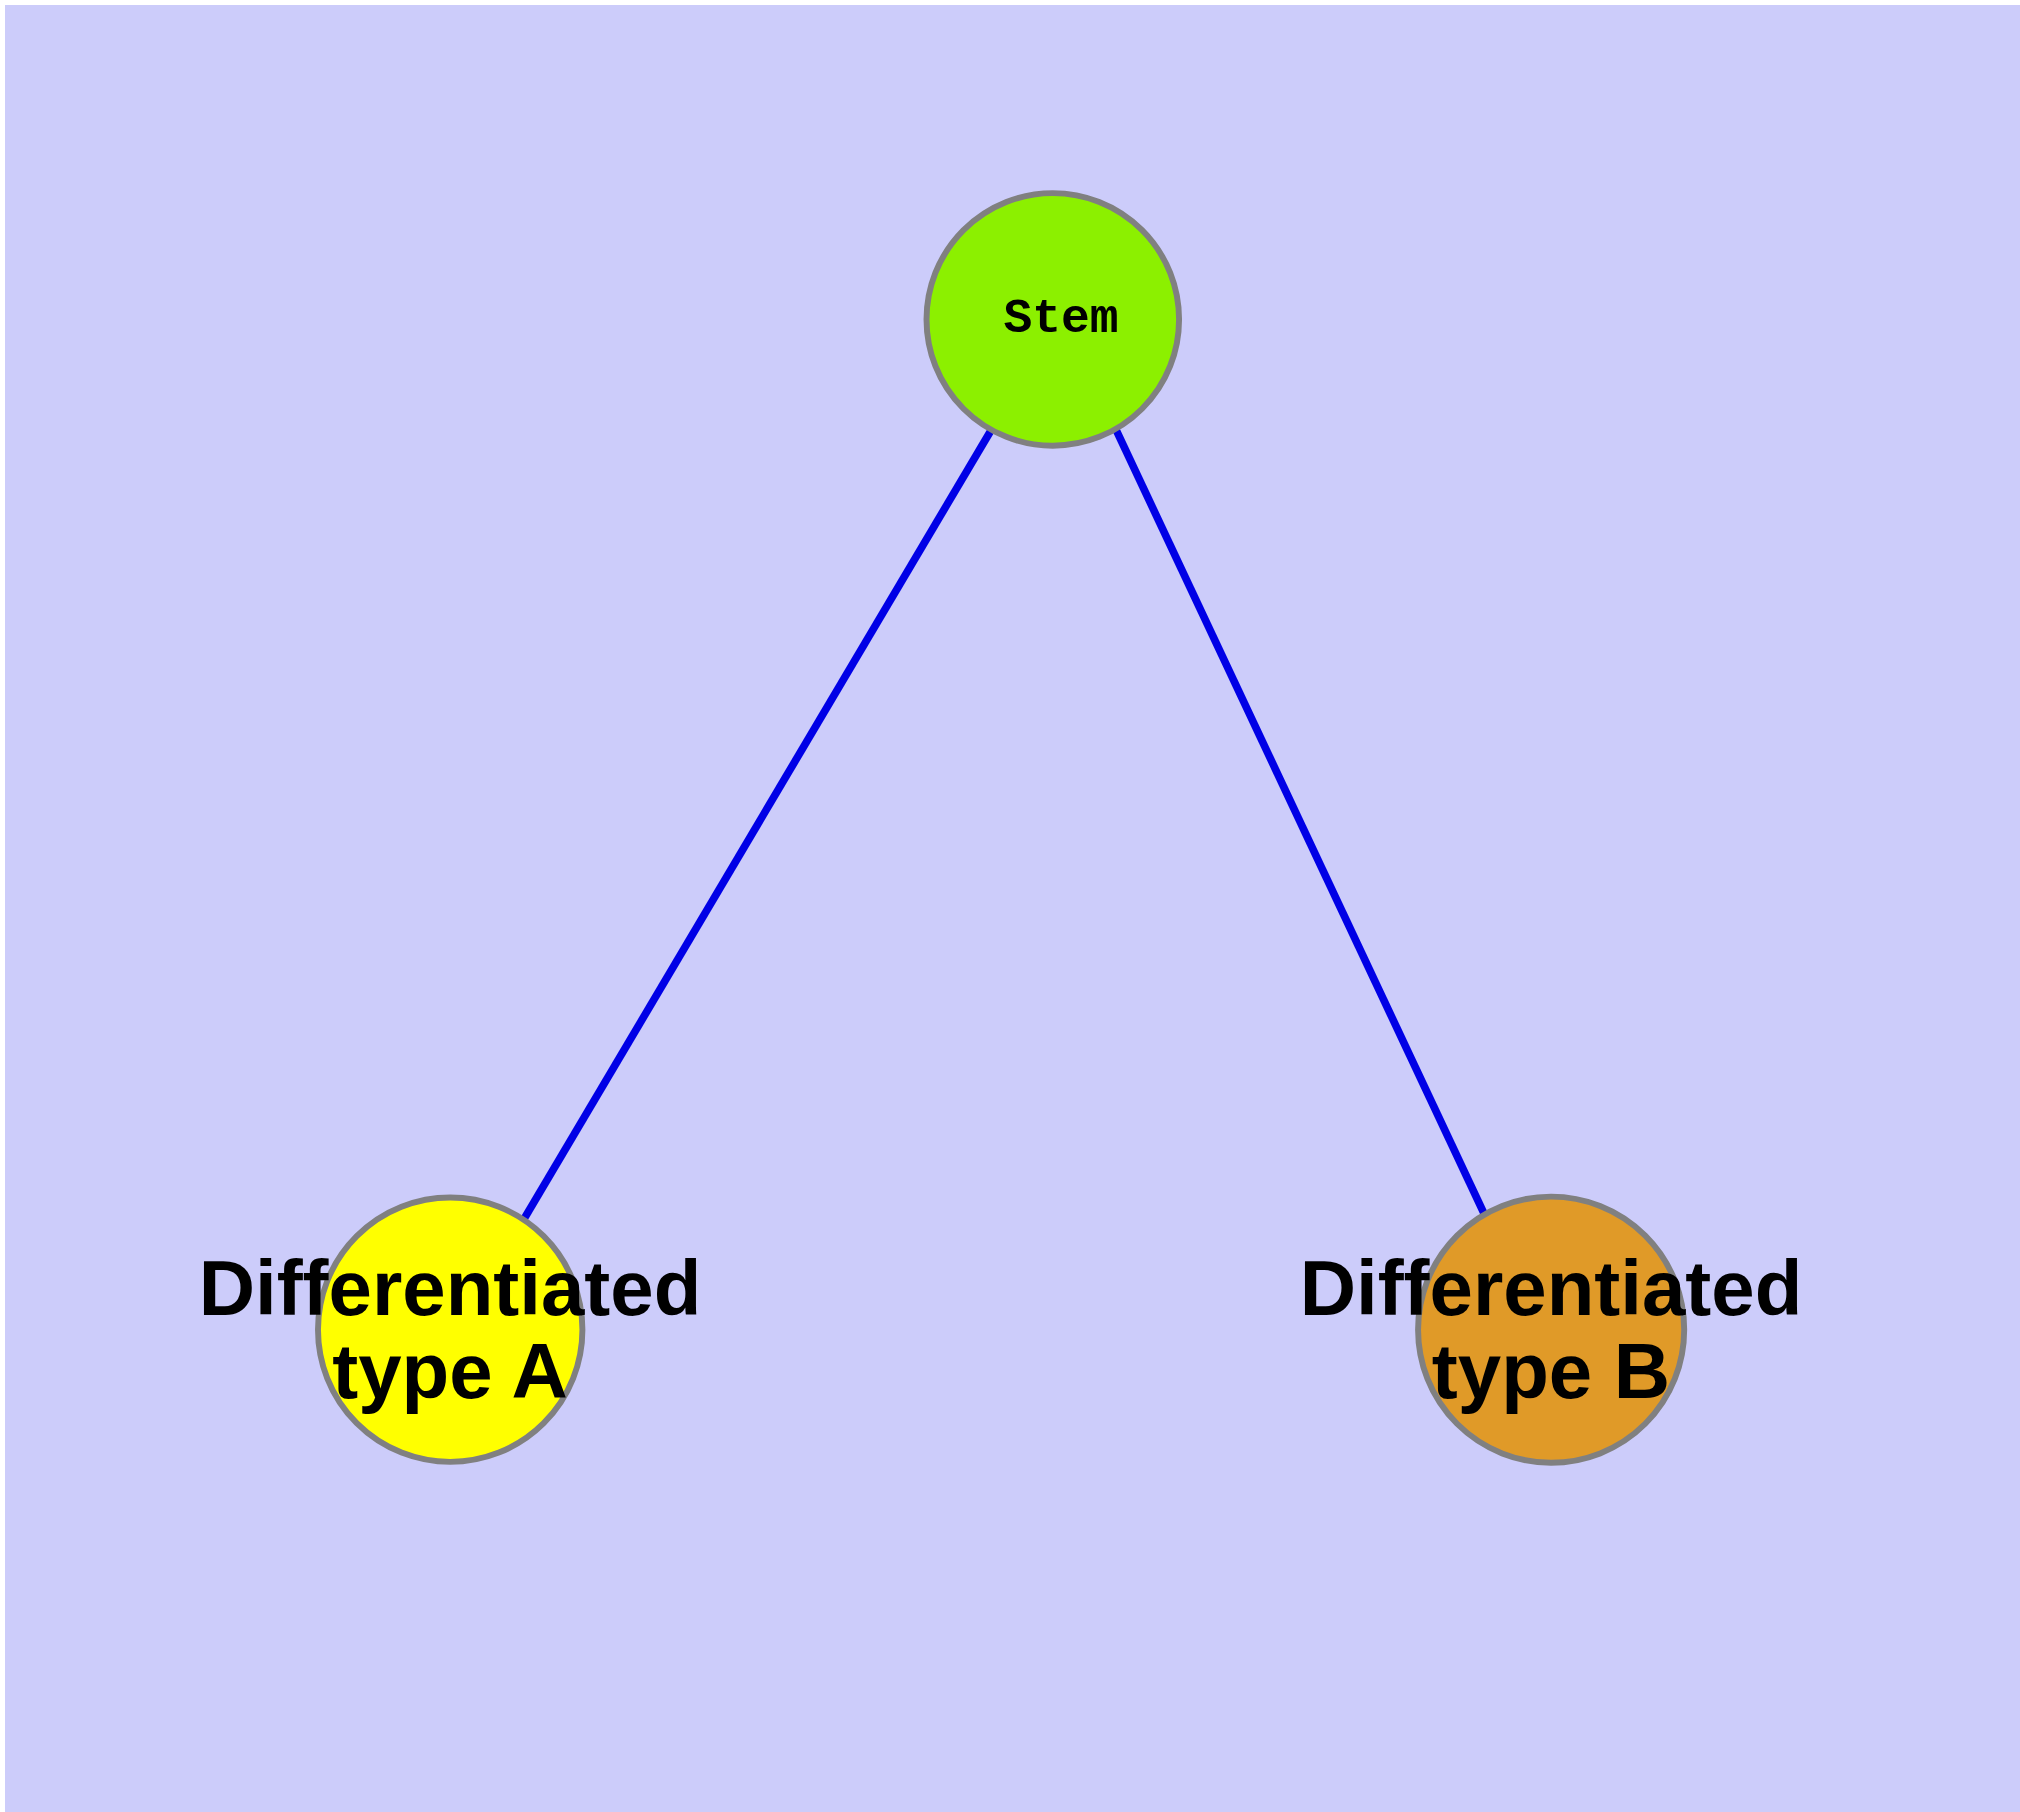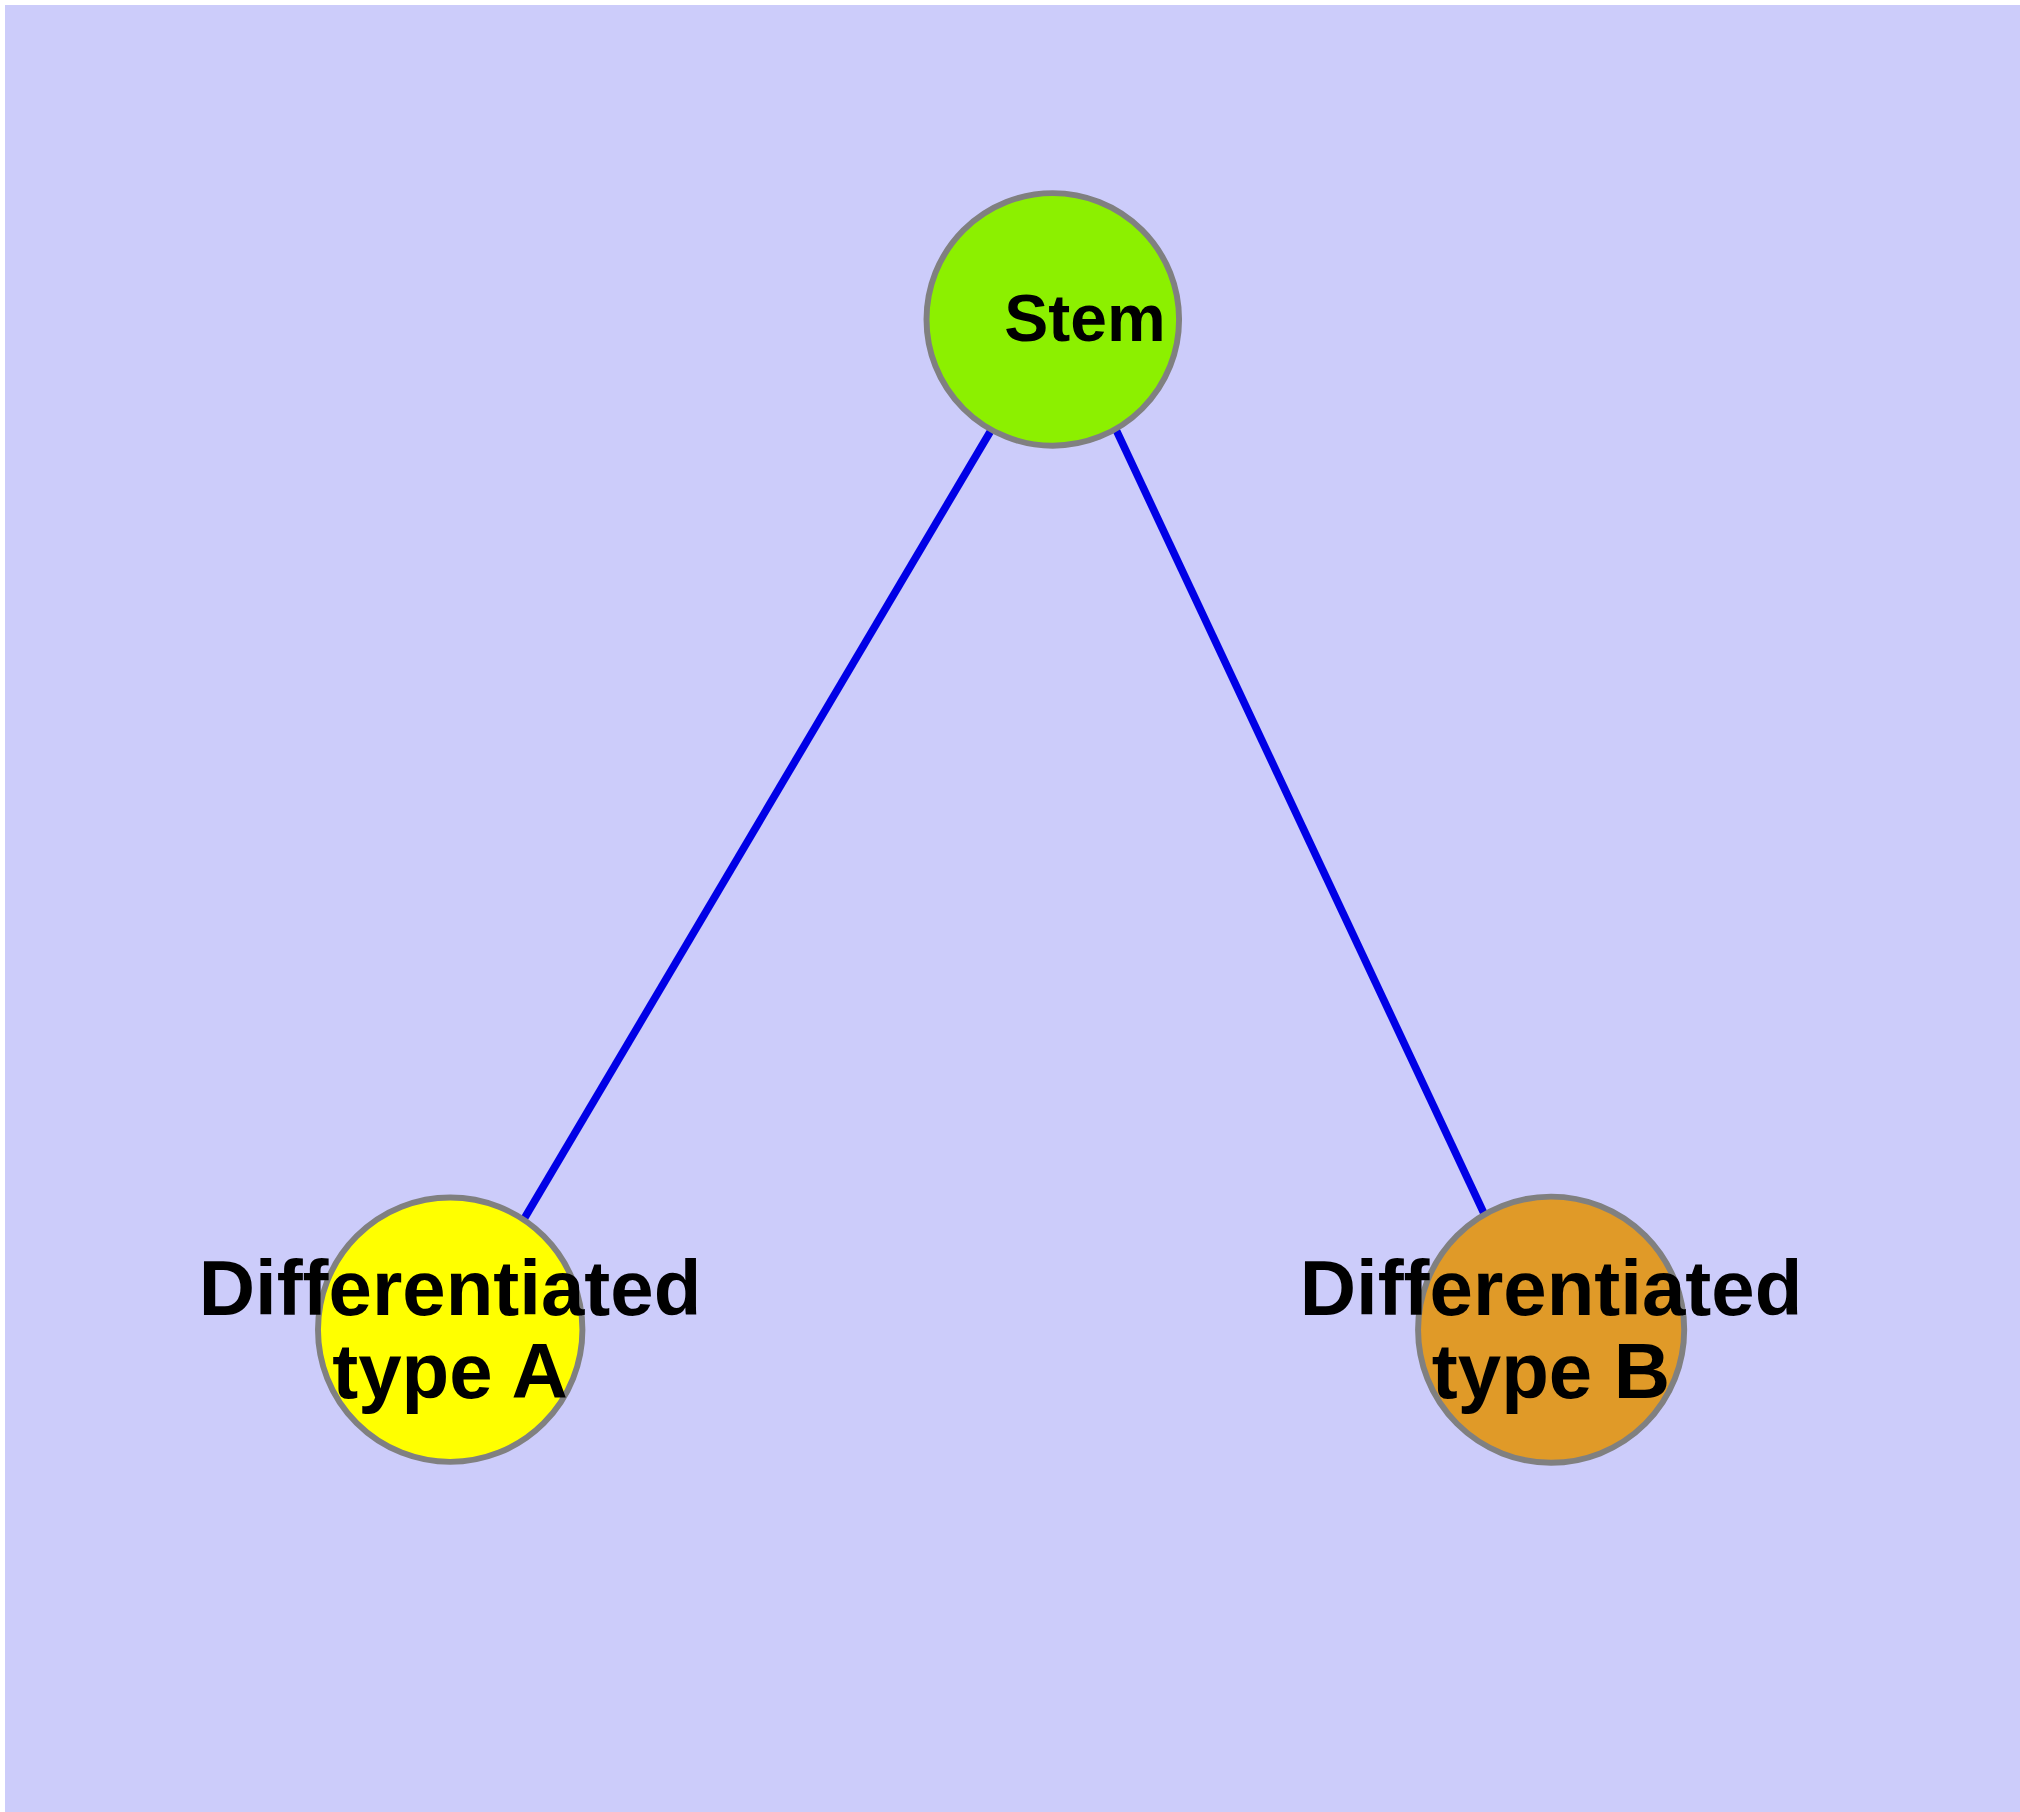--- a/index.html
+++ b/index.html
@@ -61,21 +61,21 @@
       <line x1="1163" y1="502" x2="607" y2="1441" stroke="#0000e6" stroke-width="9" stroke-linecap="butt"></line>
       <line x1="1311" y1="502" x2="1750" y2="1437" stroke="#0000e6" stroke-width="9" stroke-linecap="butt"></line>
     </g>
     <g>
       <circle cx="1236" cy="371" r="149" fill="#8cf000" stroke="#808080" stroke-width="7"></circle>
       <circle cx="525" cy="1563" r="156" fill="#ffff00" stroke="#808080" stroke-width="7"></circle>
       <circle cx="1824" cy="1563" r="157" fill="#e09a28" stroke="#808080" stroke-width="7"></circle>
     </g>
   </svg>
 
-  <div class="node-label root" style="left: 1080px; top: 314px; font-size: 66px;">Stem</div>
+  <div class="node-label root" style="left: 1056px; top: 314px; font-size: 48px; font-family: Liberation Mono, monospace;">Stem</div>
 
   <div class="node-label leaf" style="left: 445px; top: 1325px; font-size: 78px;">Differentiated
 type A</div>
 
   <div class="node-label leaf" style="left: 1546px; top: 1325px; font-size: 78px;">Differentiated
 type B</div>
 
 </div>
 
 

